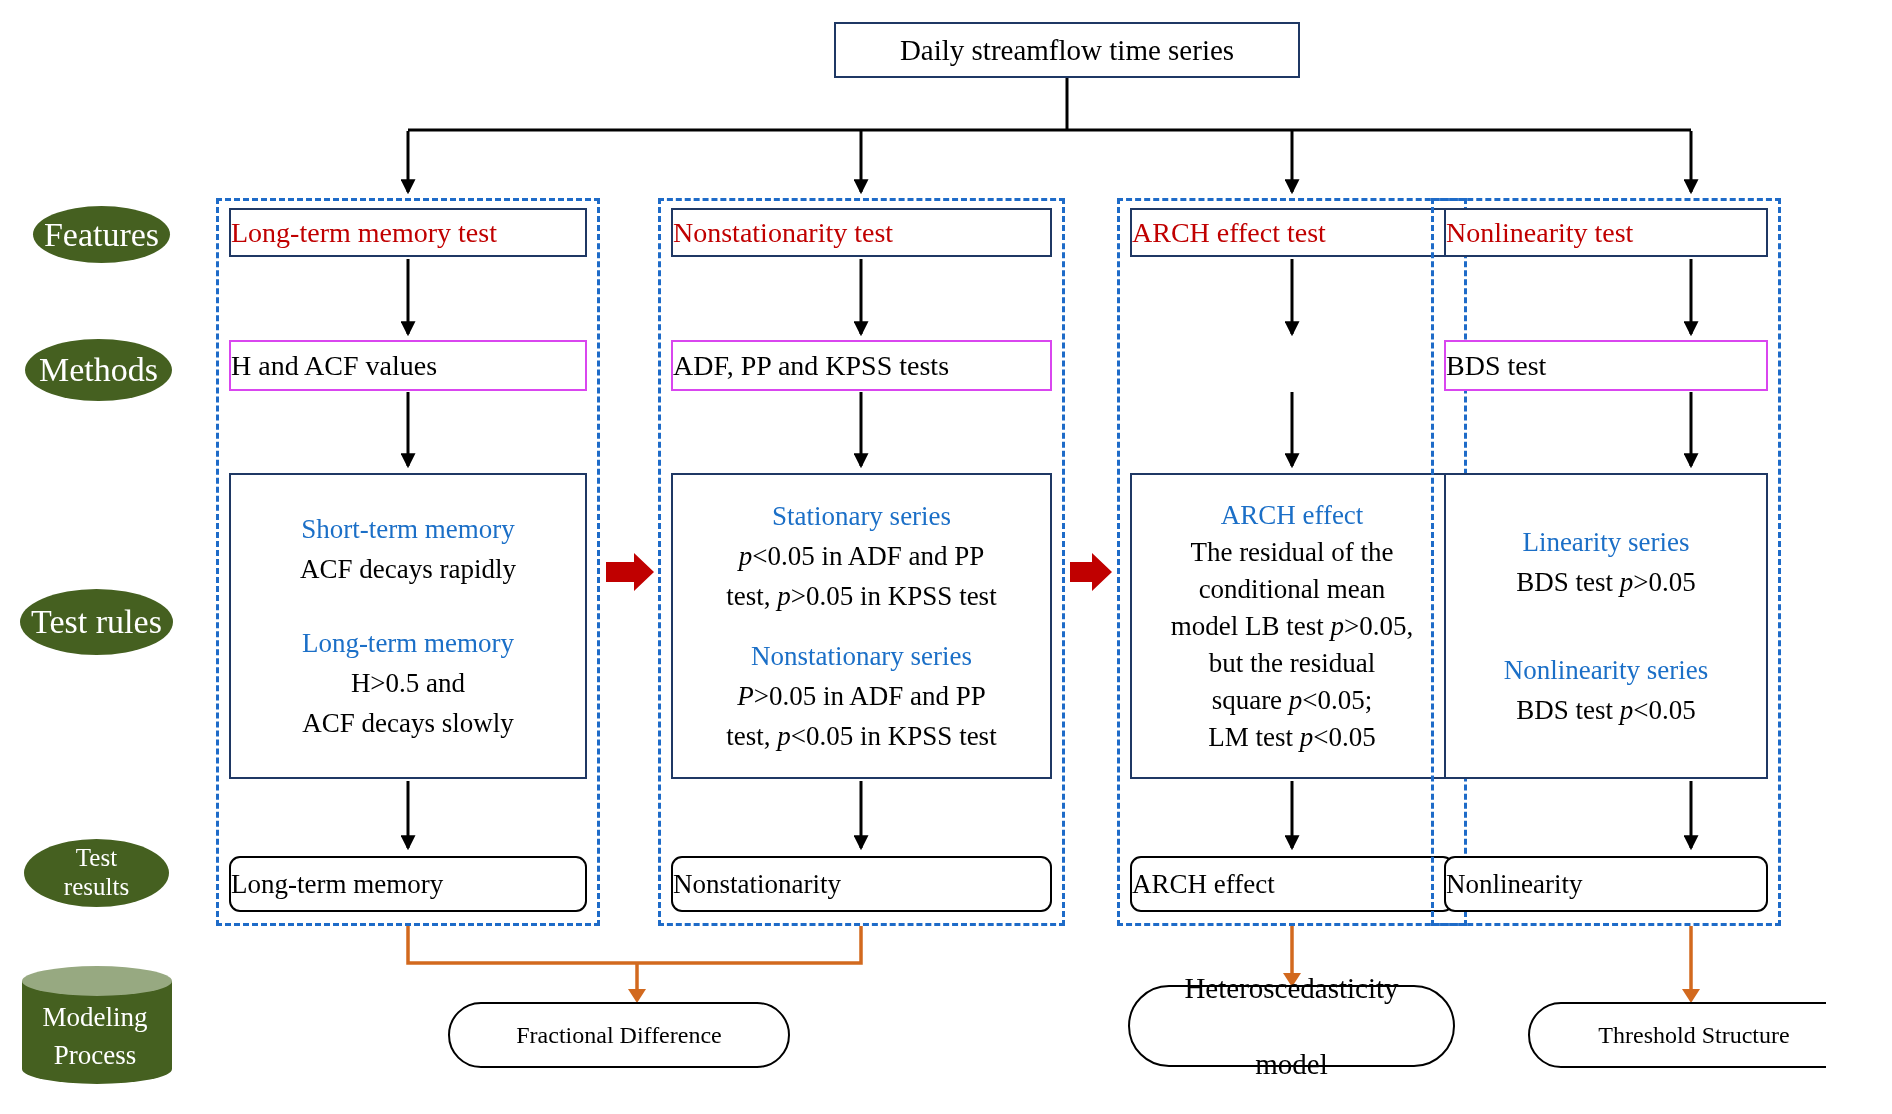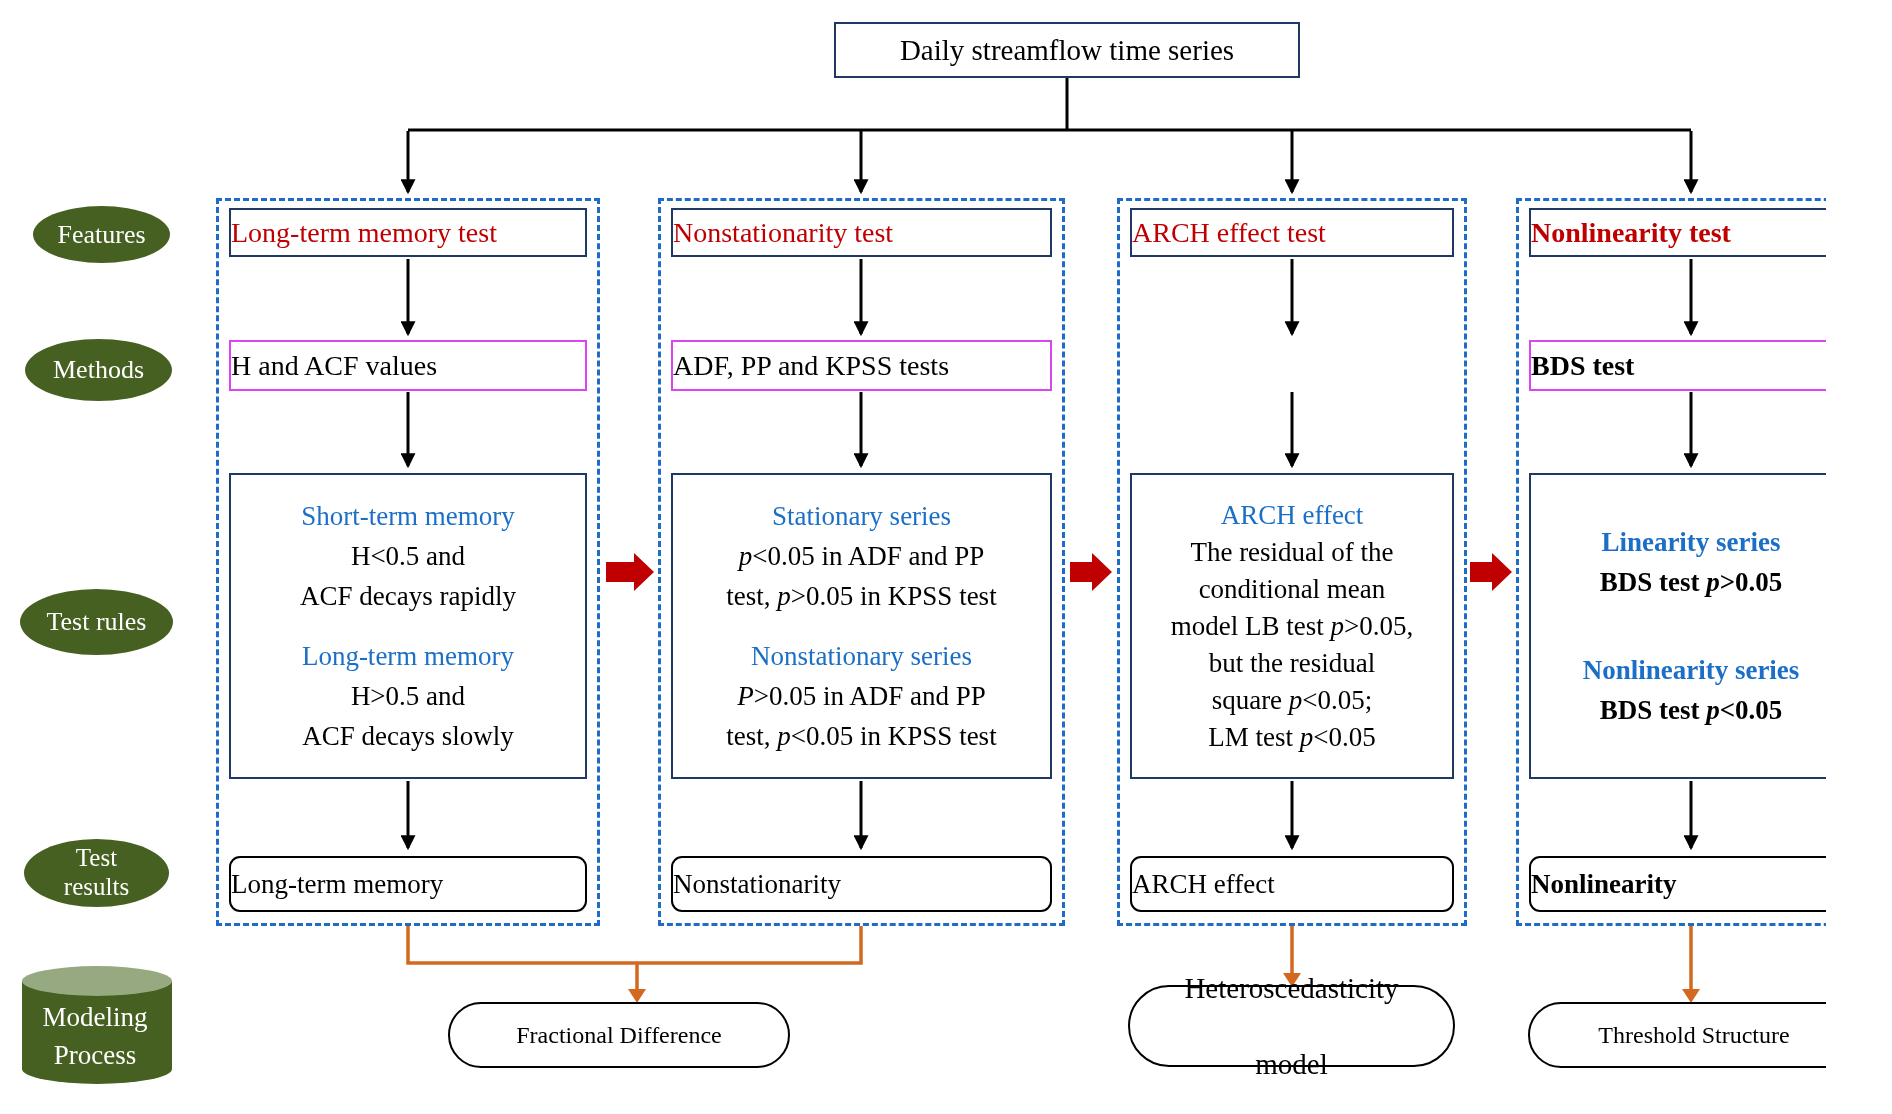--- a/index.html
+++ b/index.html
@@ -16,41 +16,41 @@
   }
   
   #wires{left:0;top:0;width:1892px;height:1114px;z-index:1;}
   
   .col{
     box-sizing:border-box;border:3px dashed #1e6bc8;top:198px;height:728px;z-index:2;
   }
   .col-1{left:216px;width:384px;}
   .col-2{left:658px;width:407px;}
   .col-3{left:1117px;width:350px;}
-  .col-4{left:1516px;width:350px;font-weight:bold;}
+  .col-4{left:1431px;width:350px;}
   .feature-box,.method-box,.rules-box,.result-box{
     position:absolute;left:10px;right:10px;box-sizing:border-box;background:#fff;
     display:flex;align-items:center;justify-content:flex-start;text-align:center;
   }
   .feature-box{top:7px;height:49px;border:2px solid #1f3864;font-size:28px;color:#c00000;}
   .method-box{top:139px;height:51px;border:2px solid #d946ef;font-size:28px;}
   .rules-box{
     top:272px;height:306px;border:2px solid #1f3864;
     flex-direction:column;justify-content:space-evenly;font-size:27px;
   }
   .rule-group{display:flex;flex-direction:column;}
   .rule-heading{color:#1b6fc7;line-height:40px;white-space:nowrap;}
   .rule-line{line-height:40px;white-space:nowrap;}
   .col-3 .rule-heading,.col-3 .rule-line{line-height:37px;}
   .result-box{top:655px;height:56px;border:2px solid #000;border-radius:11px;font-size:27px;}
   
   .row-label{
     background:#456020;color:#fff;border-radius:50%;
     display:flex;flex-direction:column;align-items:center;justify-content:center;
-    text-align:center;font-size:26px;line-height:1.15;z-index:2;
+    text-align:center;font-size:34px;line-height:1.15;z-index:2;
   }
   .lbl-features{left:33px;top:206px;width:137px;height:57px;}
   .lbl-methods{left:25px;top:339px;width:147px;height:62px;}
   .lbl-test-rules{left:20px;top:589px;width:153px;height:66px;}
   .lbl-test-results{left:24px;top:839px;width:145px;height:68px;font-size:25px;}
   
   .cylinder{left:22px;top:966px;width:150px;height:118px;z-index:2;}
   .cyl-body{
     position:absolute;left:0;right:0;top:15px;bottom:0;background:#456020;
     border-radius:0 0 75px 75px / 0 0 15px 15px;
@@ -152,21 +152,20 @@
   <div class="abs col col-1">
     <div class="feature-box">
       <span>Long-term memory test</span>
     </div>
     <div class="method-box">
       <span>H and ACF values</span>
     </div>
     <div class="rules-box">
       <div class="rule-group">
         <div class="rule-heading">Short-term memory</div>
-        <div class="rule-line">H&lt;0.5 and</div>
         <div class="rule-line">ACF decays rapidly</div>
       </div>
       <div class="rule-group">
         <div class="rule-heading">Long-term memory</div>
         <div class="rule-line">H&gt;0.5 and</div>
         <div class="rule-line">ACF decays slowly</div>
       </div>
     </div>
     <div class="result-box">
       <span>Long-term memory</span>

